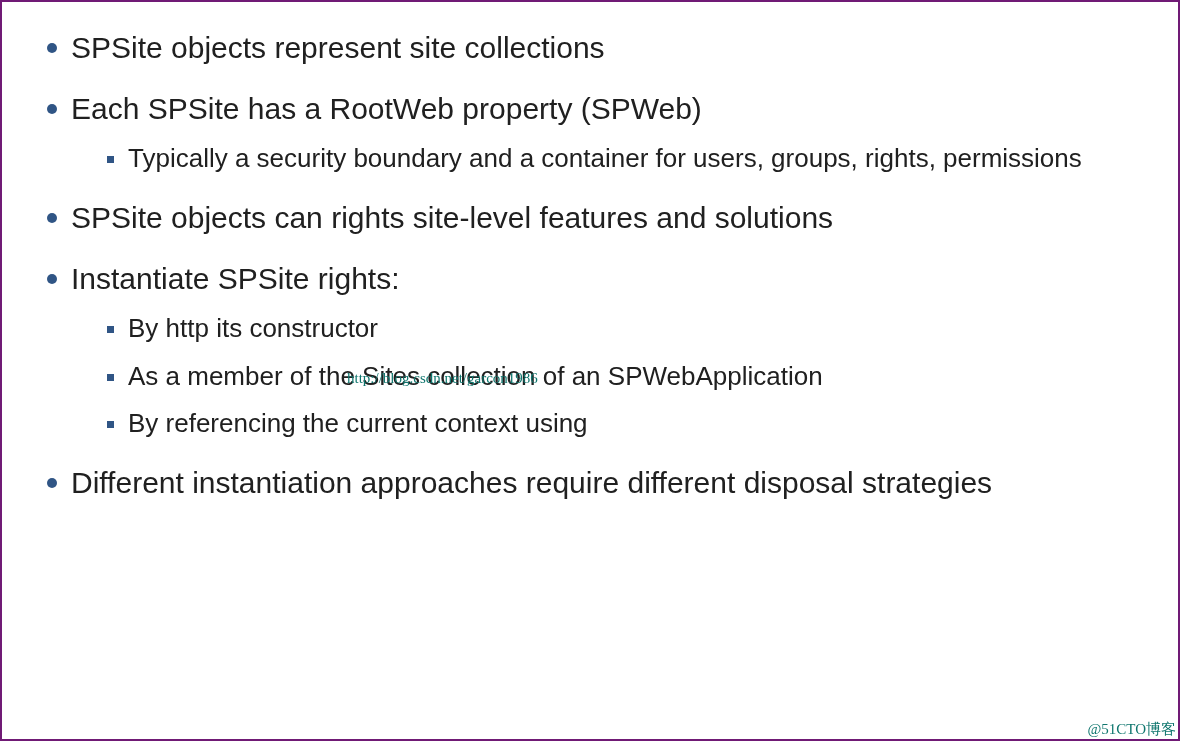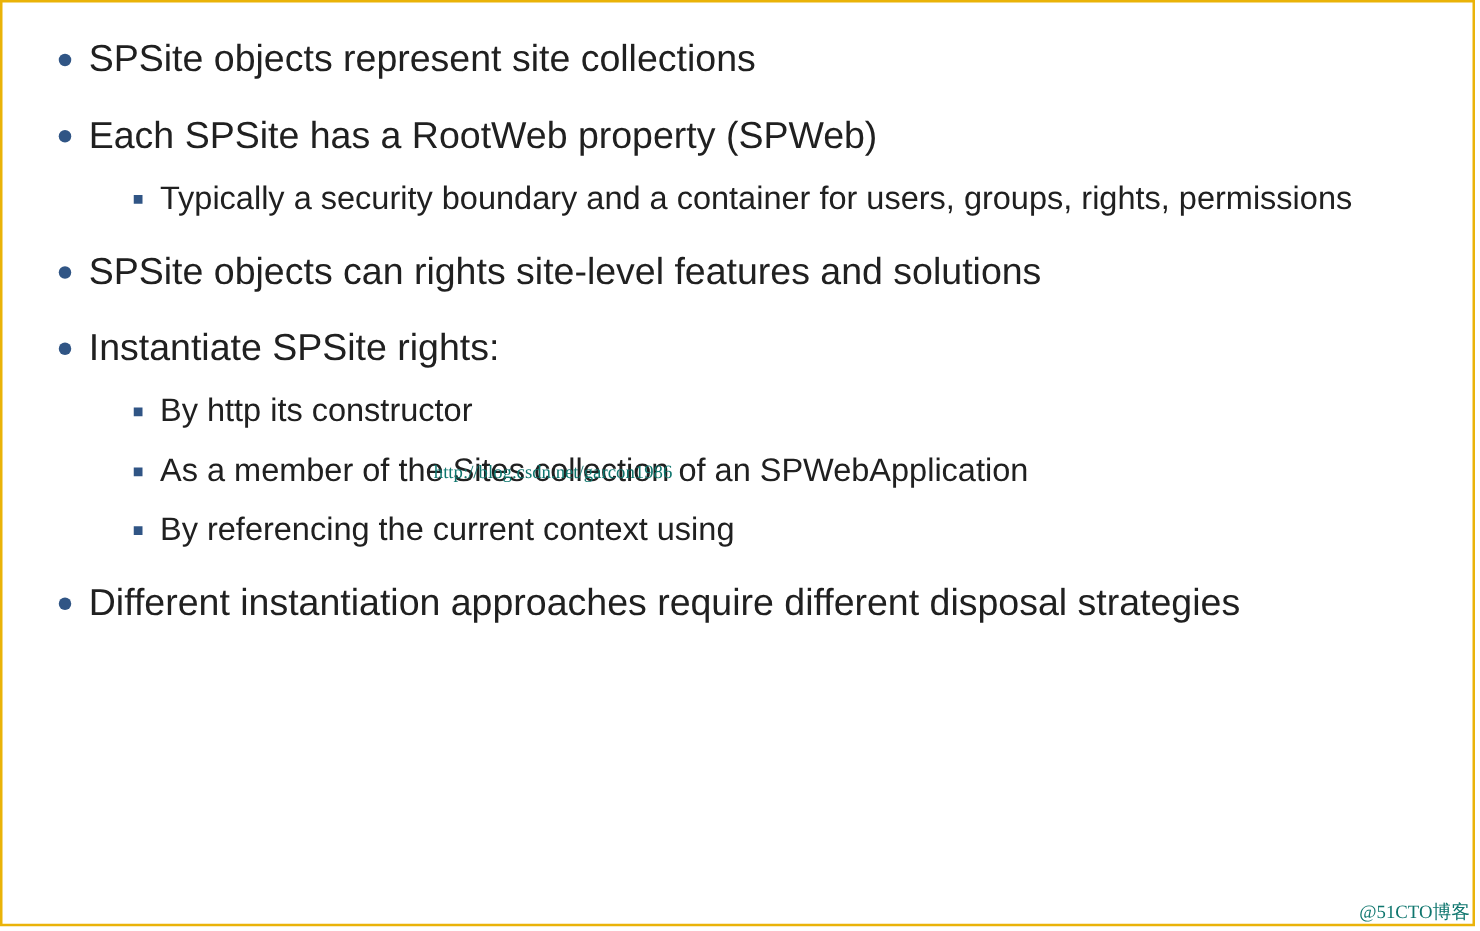--- a/index.html
+++ b/index.html
@@ -10,21 +10,21 @@
     body {
       width: 1184px;
       height: 745px;
       background: #ffffff;
       font-family: Verdana, Geneva, sans-serif;
       position: relative;
     }
     .slide {
       width: 1180px;
       height: 741px;
-      border: 2px solid #eab308;
+      border: 2px solid #701a75;
       background: #ffffff;
       padding: 20px 20px 20px 45px;
       position: relative;
       text-align: right;
     }
     .bullet-l1 {
       display: flex;
       align-items: flex-start;
       margin-top: 22px;
       margin-bottom: 4px;

